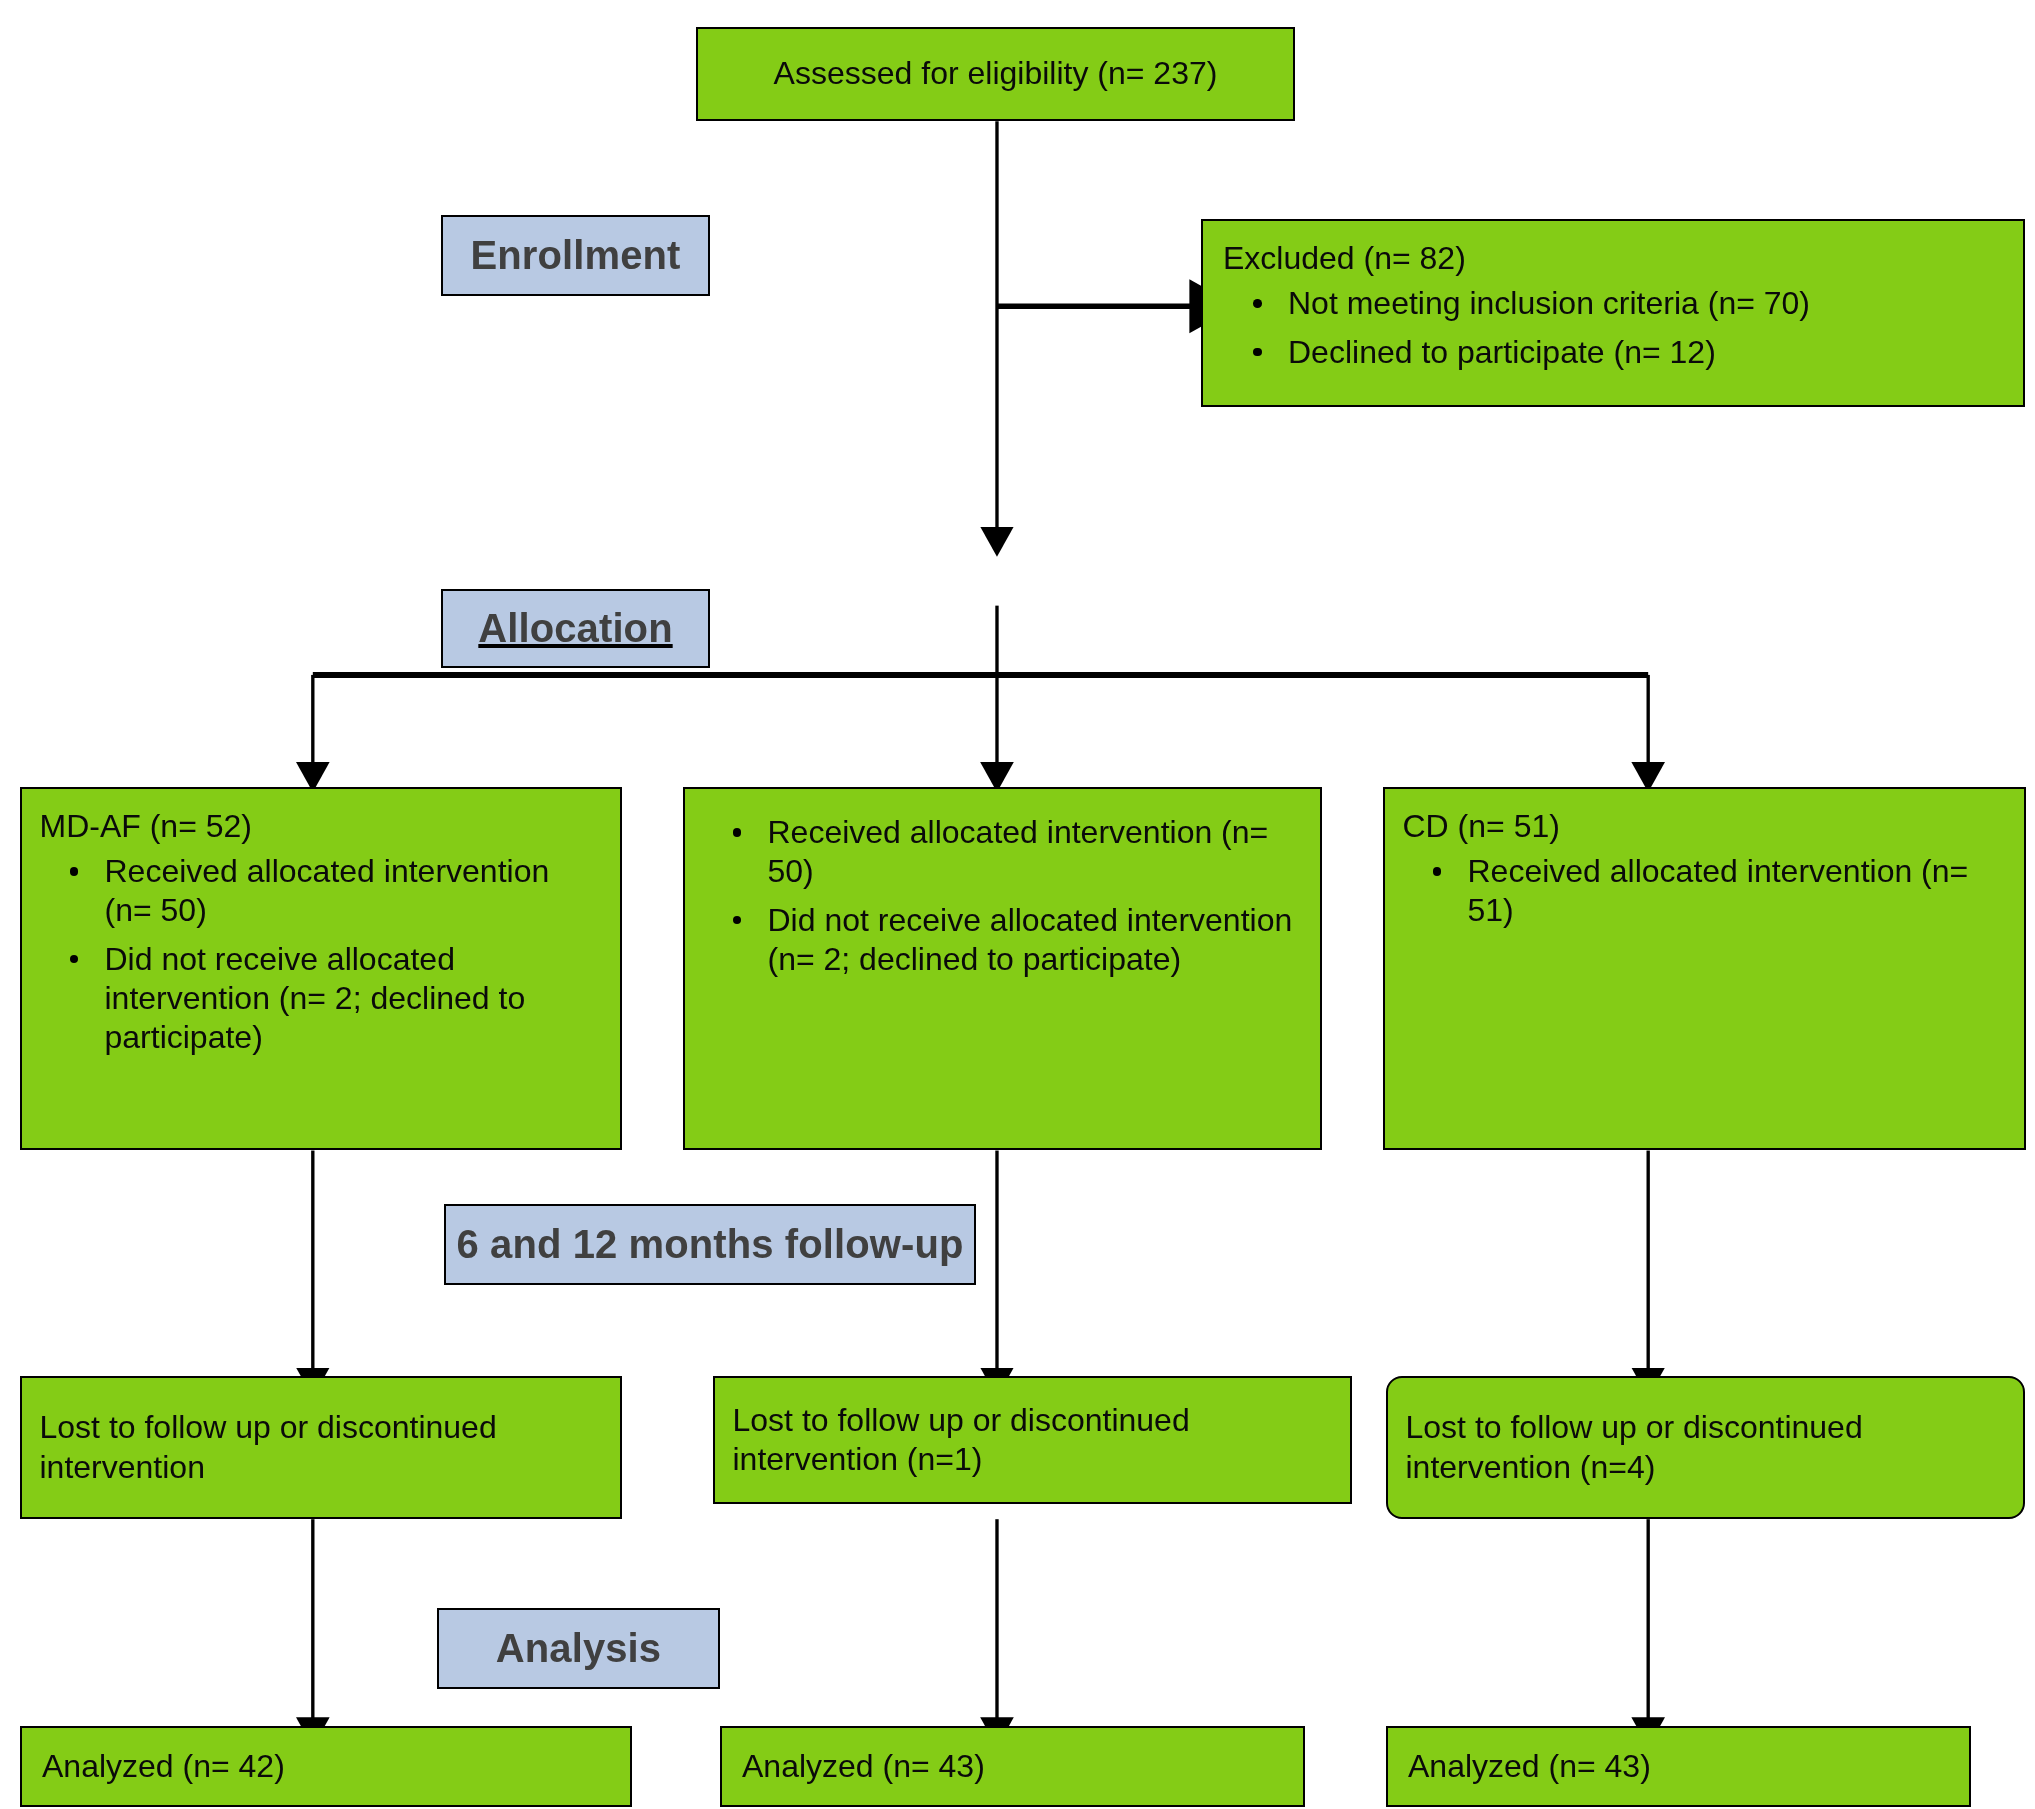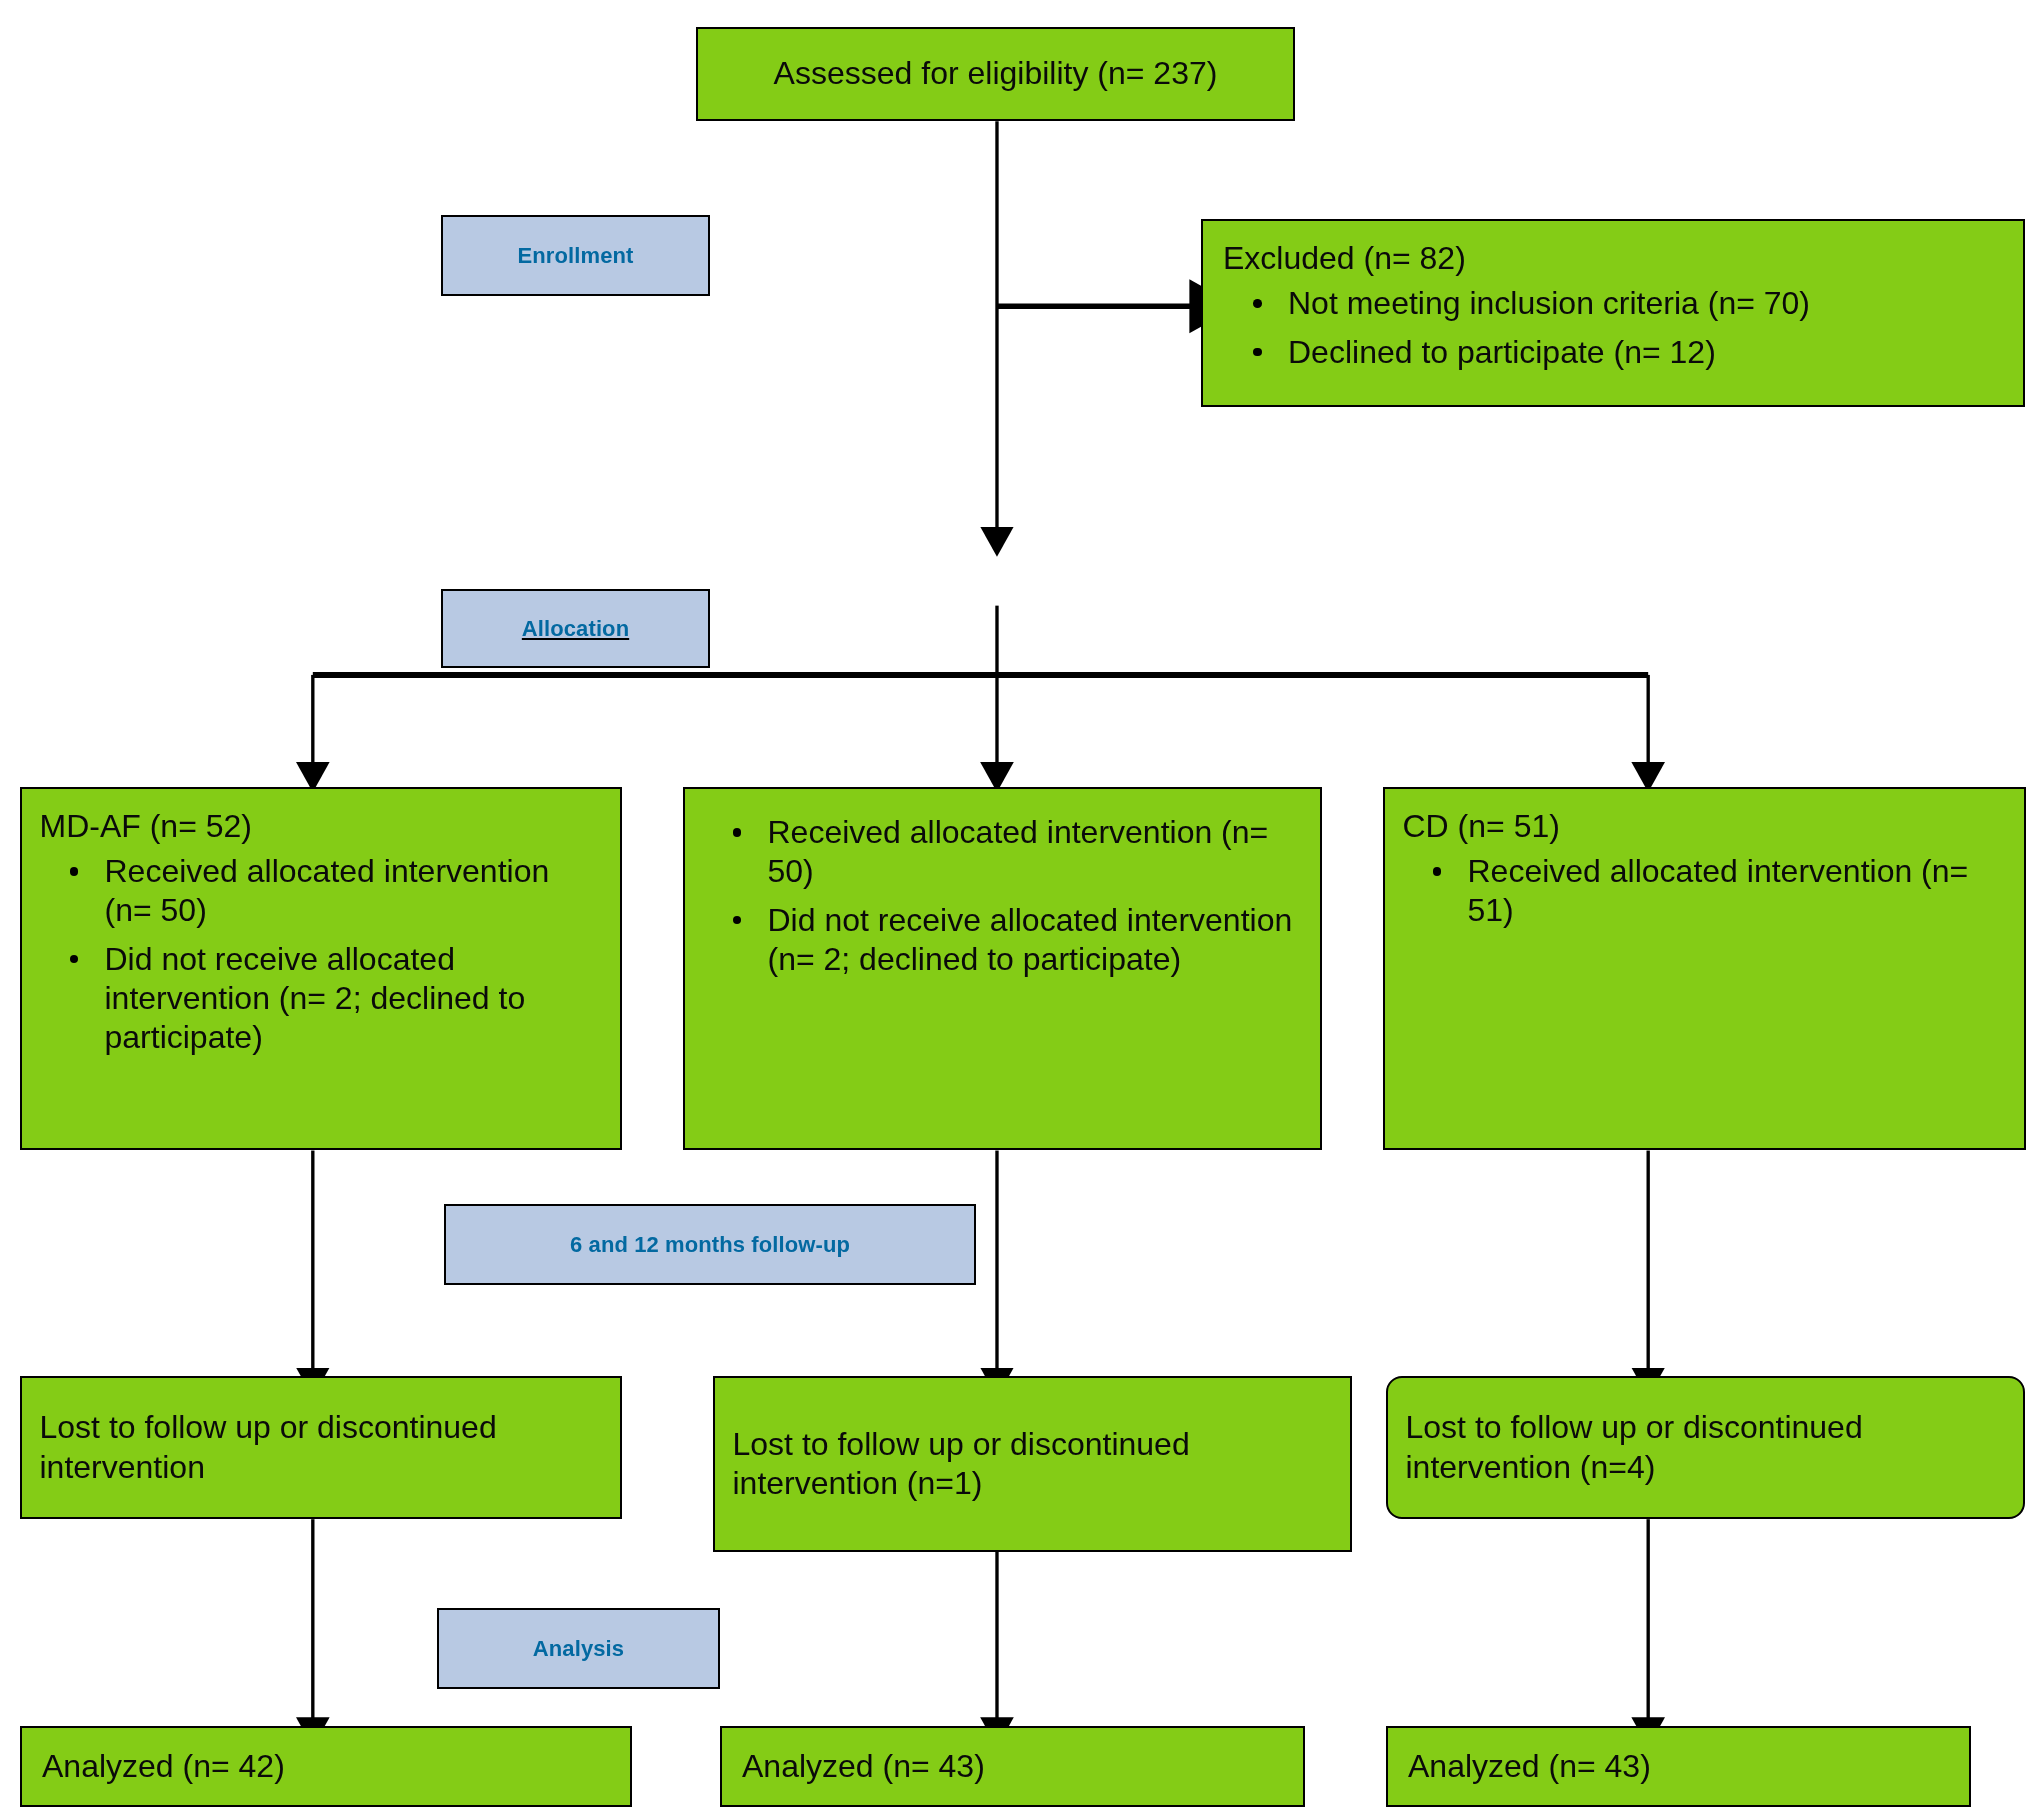--- a/index.html
+++ b/index.html
@@ -7,21 +7,21 @@
   #stage{position:relative;width:2035px;height:1810px;background:#fff;overflow:hidden;}
 
   .box{position:absolute;box-sizing:border-box;border:2.7px solid #000;background:#84cc16;}
   .box .txt{font-size:32px;line-height:1.22;color:#0a0a0a;font-weight:400;}
 
   .center{display:flex;align-items:center;justify-content:center;text-align:center;}
   .padded{padding:17.5px 20px;}
 
   .stage-label{position:absolute;box-sizing:border-box;border:2.7px solid #000;
                background:#b8c9e3;display:flex;align-items:center;justify-content:center;}
-  .stage-label span{font-size:22px;font-weight:bold;color:#0369a1;letter-spacing:0.1px;}
+  .stage-label span{font-size:40px;font-weight:bold;color:#404040;letter-spacing:0.1px;}
 
   .blist{list-style:none;margin:6.7px 0 0 0;padding:0;}
   .blist li{position:relative;padding-left:65px;margin-bottom:9.4px;
             font-size:32px;line-height:1.22;color:#0a0a0a;}
   .blist li::before{content:"";position:absolute;left:30px;top:15px;
                     width:8.7px;height:8.7px;border-radius:50%;background:#000;}
   .hdr{font-size:32px;line-height:1.22;color:#0a0a0a;}
 
   svg.edges{position:absolute;left:0;top:0;width:2035px;height:1810px;pointer-events:none;}
 </style>
@@ -100,21 +100,21 @@
   </div>
 
   <div class="stage-label" style="left:444px;top:1204px;width:532px;height:81px;">
     <span>6 and 12 months follow-up</span>
   </div>
 
   <div class="box" style="left:20px;top:1376px;width:602px;height:143px;padding:15px 17.5px;display:flex;align-items:center;">
     <div class="txt">Lost to follow up or discontinued intervention</div>
   </div>
 
-  <div class="box" style="left:713px;top:1376px;width:639px;height:176px;padding:15px 17.5px;display:flex;align-items:center;">
+  <div class="box" style="left:713px;top:1376px;width:639px;height:128px;padding:15px 17.5px;display:flex;align-items:center;">
     <div class="txt">Lost to follow up or discontinued intervention (n=1)</div>
   </div>
 
   <div class="box" style="left:1386px;top:1376px;width:639px;height:143px;padding:15px 17.5px;display:flex;align-items:center;border-radius:16px;">
     <div class="txt">Lost to follow up or discontinued intervention (n=4)</div>
   </div>
 
   <div class="stage-label" style="left:437px;top:1608px;width:283px;height:81px;">
     <span>Analysis</span>
   </div>

